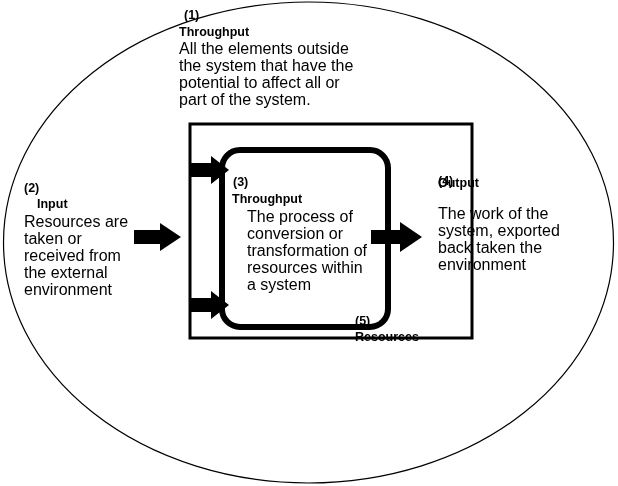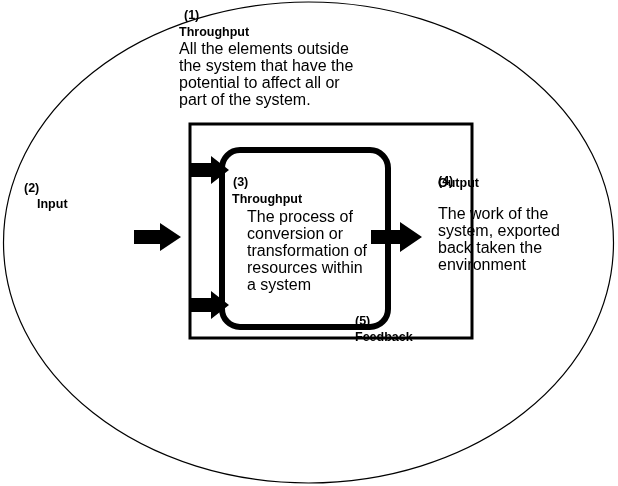--- a/index.html
+++ b/index.html
@@ -103,25 +103,26 @@
     </g>
 
   </svg>
 
   <div class="num" id="env-num">(1)</div>
   <div class="ttl" id="env-title">Throughput</div>
   <div class="txt" id="env-body">All the elements outside the system that have the potential to affect all or part of the system.</div>
 
   <div class="num" id="in-num">(2)</div>
   <div class="ttl" id="in-title">Input</div>
+  <div class="txt" id="in-body">Resources are taken or received from the external environment</div>
 
   <div class="num" id="th-num">(3)</div>
   <div class="ttl" id="th-title">Throughput</div>
   <div class="txt" id="th-body">The process of conversion or transformation of resources within a system</div>
 
   <div class="num" id="out-num">(4)</div>
   <div class="ttl" id="out-title">Output</div>
   <div class="txt" id="out-body">The work of the system, exported back taken the environment</div>
 
   <div class="num" id="fb-num">(5)</div>
-  <div class="ttl" id="fb-title">Feedback</div>
+  <div class="ttl" id="fb-title">Resources</div>
 
 </div>
 
 </body></html>

